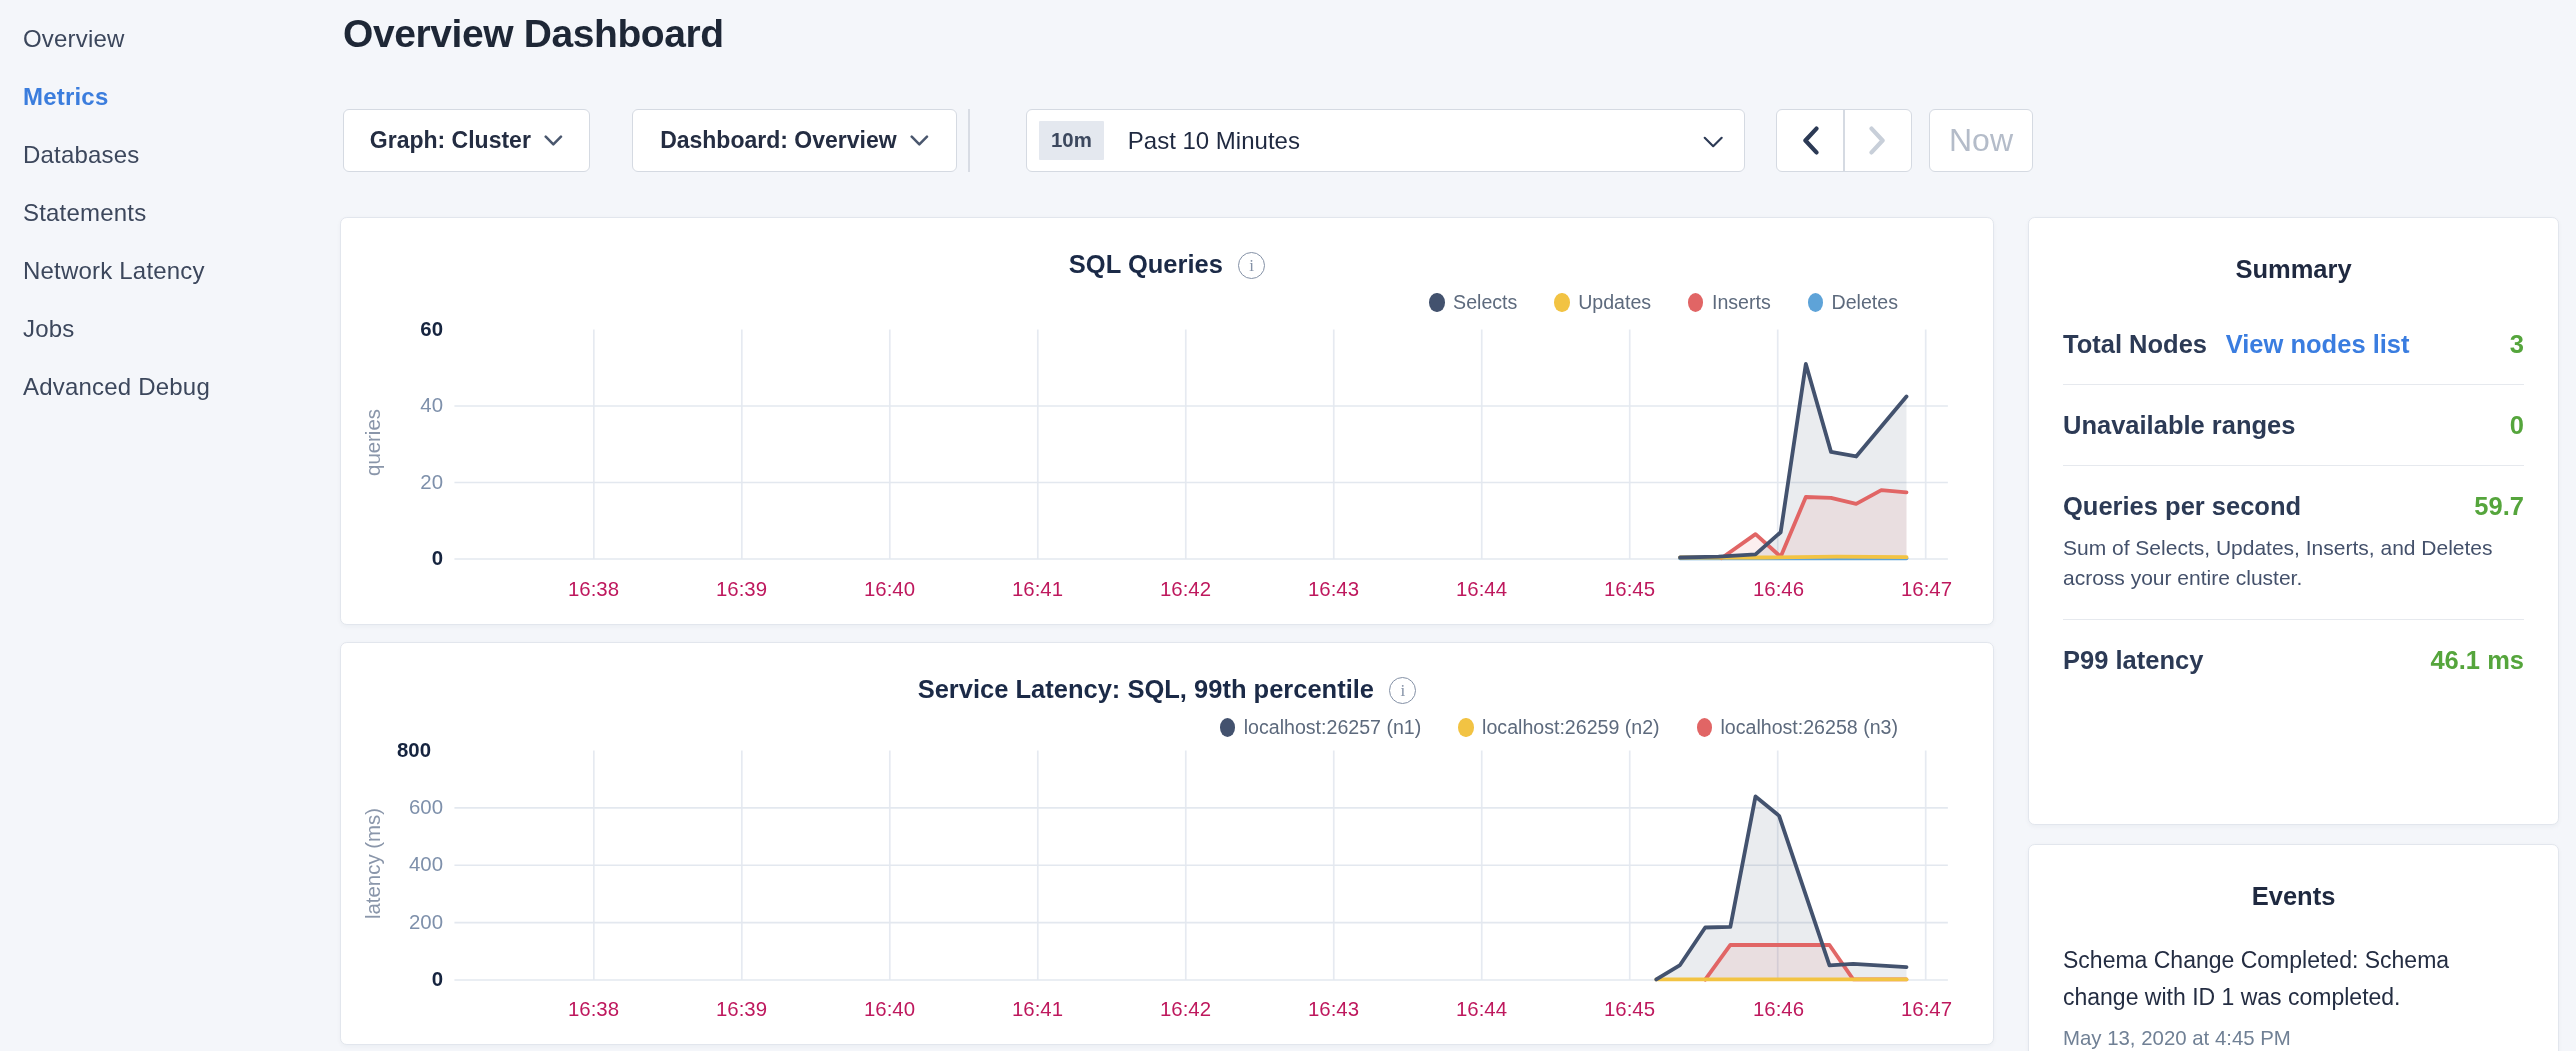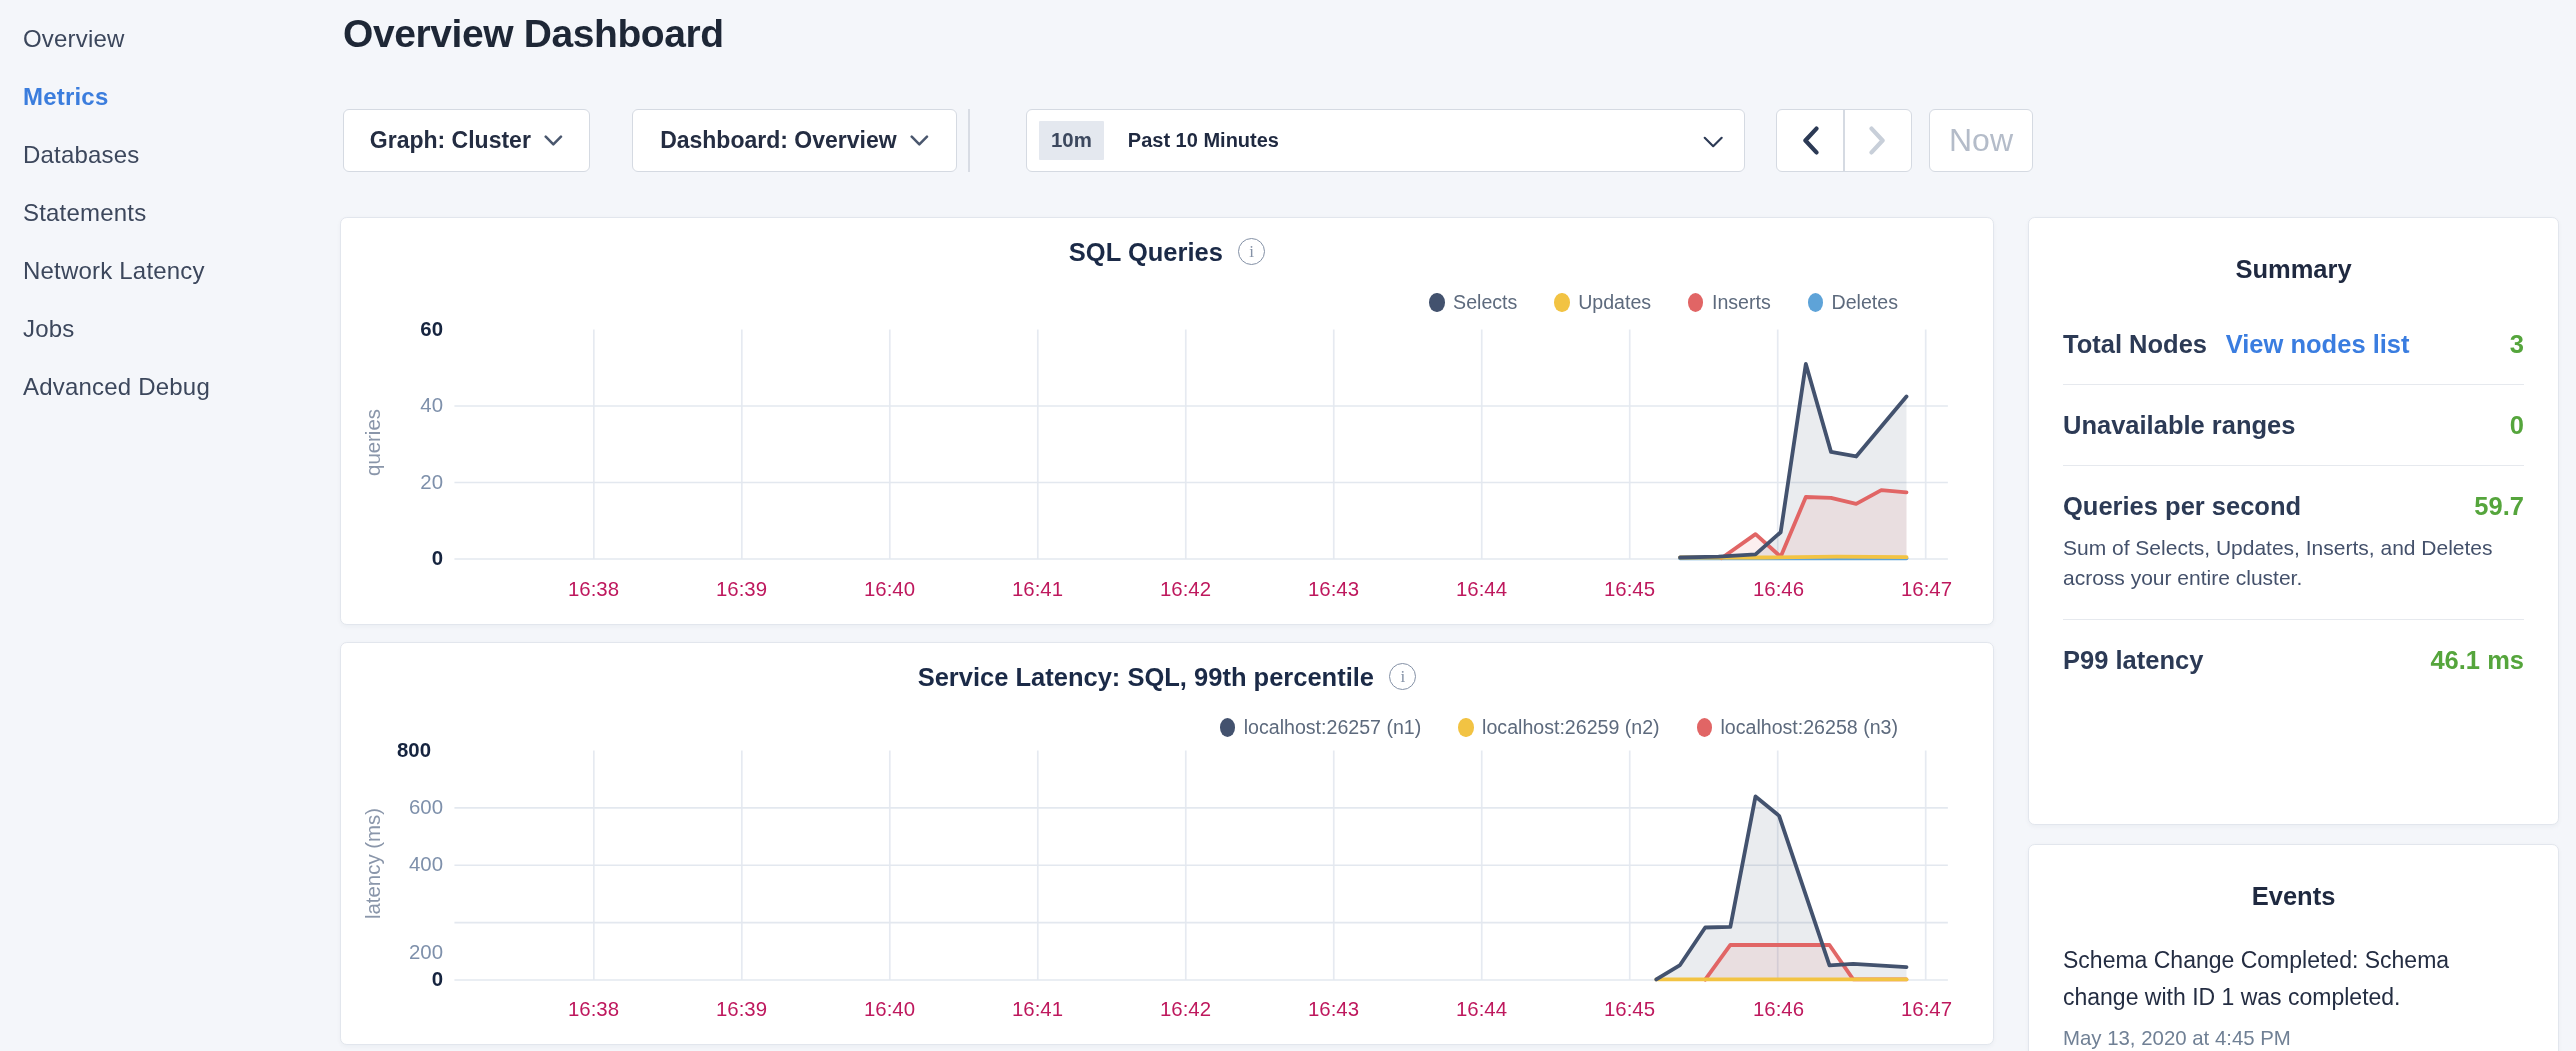--- a/index.html
+++ b/index.html
@@ -31,39 +31,39 @@
     cursor:pointer;
   }
   .ctl-btn .lbl { font-size:23px; font-weight:700; color:#242d42; }
   .chev { margin-left:13.6px; }
   .v-divider { position:absolute; top:0; height:63px; width:1.7px; background:#d8dce4; }
   .time-selector { justify-content:flex-start; padding:0 22px 0 12px; }
   .time-badge {
     background:#e4e8ef; border-radius:1px; padding:7.7px 12px;
     font-size:20.4px; font-weight:700; color:#3c485e;
   }
-  .time-label { font-size:20px; font-weight:700; color:#1f2940; margin-left:24px; }
+  .time-label { font-size:24px; font-weight:400; color:#1f2940; margin-left:24px; }
   .time-chev { position:absolute; right:20.4px; top:26px; }
   .pager { padding:0; overflow:hidden; }
   .pager-cell { width:67px; height:100%; display:flex; align-items:center; justify-content:center; cursor:pointer; }
   .pager-sep { width:1.7px; height:100%; background:#d5dae2; }
   .now-btn .lbl { color:#b4bcc9; font-size:32px; font-weight:400; }
 
   
   .card {
     position:absolute; background:#fff;
     border:1.7px solid #e2e6ed; border-radius:6.8px;
     box-shadow:0 1.7px 4.3px rgba(30,40,70,.04);
   }
   
   #chart-0 { left:340px; top:217px; width:1654px; height:408px; }
   #chart-1 { left:340px; top:642px; width:1654px; height:403px; }
   .chart-title-row {
-    position:absolute; left:0; top:20px; width:100%;
-    display:flex; align-items:flex-start; justify-content:center; gap:15.3px;
+    position:absolute; left:0; top:32px; width:100%;
+    display:flex; align-items:flex-end; justify-content:center; gap:15.3px;
   }
   .chart-title { font-size:25.5px; font-weight:700; color:#1b2a47; }
   .info-icon {
     width:27px; height:27px; border:1.7px solid #8491a6; border-radius:50%;
     color:#8491a6; font-size:17px; font-family:"Liberation Serif", serif;
     display:flex; align-items:center; justify-content:center; cursor:pointer;
   }
   .chart-legend {
     position:absolute; top:73px; right:95px;
     display:flex; align-items:center; gap:37px;
@@ -244,21 +244,21 @@
       <line x1="133" x2="1890" y1="212.5" y2="212.5" stroke="#e3e8ef" stroke-width="2"></line>
       <line x1="133" x2="1890" y1="145" y2="145" stroke="#e3e8ef" stroke-width="2"></line>
       <line x1="133" x2="1890" y1="77.5" y2="77.5" stroke="#e3e8ef" stroke-width="2"></line>
       <polygon points="1547.0,280.0 1547.0,279.3 1574.9,262.4 1604.5,218.2 1634.1,217.6 1663.7,64.0 1691.5,86.9 1750.7,262.8 1778.6,261.1 1841.3,264.8 1841.3,280.0" fill="#43526e" fill-opacity="0.11"></polygon>
       <polygon points="1604.5,280.0 1604.5,279.7 1634.1,238.8 1750.7,238.8 1778.6,279.3 1841.3,279.3 1841.3,280.0" fill="#e16565" fill-opacity="0.1"></polygon>
       <polyline points="1604.5,279.7 1634.1,238.8 1750.7,238.8 1778.6,279.3 1841.3,279.3" fill="none" stroke="#e16565" stroke-width="4.5" stroke-linejoin="round" stroke-linecap="round"></polyline>
       <polyline points="1547.0,279.3 1841.3,279.3" fill="none" stroke="#f2c343" stroke-width="4.5" stroke-linejoin="round" stroke-linecap="round"></polyline>
       <polyline points="1547.0,279.3 1574.9,262.4 1604.5,218.2 1634.1,217.6 1663.7,64.0 1691.5,86.9 1750.7,262.8 1778.6,261.1 1841.3,264.8" fill="none" stroke="#43526e" stroke-width="4.5" stroke-linejoin="round" stroke-linecap="round"></polyline>
     </svg>
     <div class="y-tick extreme" style="top: 323px;">0</div>
-    <div class="y-tick" style="top: 266px; margin-top: 30px;">200</div>
+    <div class="y-tick" style="top: 266px;">200</div>
     <div class="y-tick" style="top: 208px;">400</div>
     <div class="y-tick" style="top: 151px;">600</div>
     <div class="y-tick extreme" style="top: 94px; text-align: center;">800</div>
     <div class="x-tick" style="left: 193px; top: 355px;">16:38</div>
     <div class="x-tick" style="left: 341px; top: 355px;">16:39</div>
     <div class="x-tick" style="left: 489px; top: 355px;">16:40</div>
     <div class="x-tick" style="left: 637px; top: 355px;">16:41</div>
     <div class="x-tick" style="left: 785px; top: 355px;">16:42</div>
     <div class="x-tick" style="left: 933px; top: 355px;">16:43</div>
     <div class="x-tick" style="left: 1081px; top: 355px;">16:44</div>

